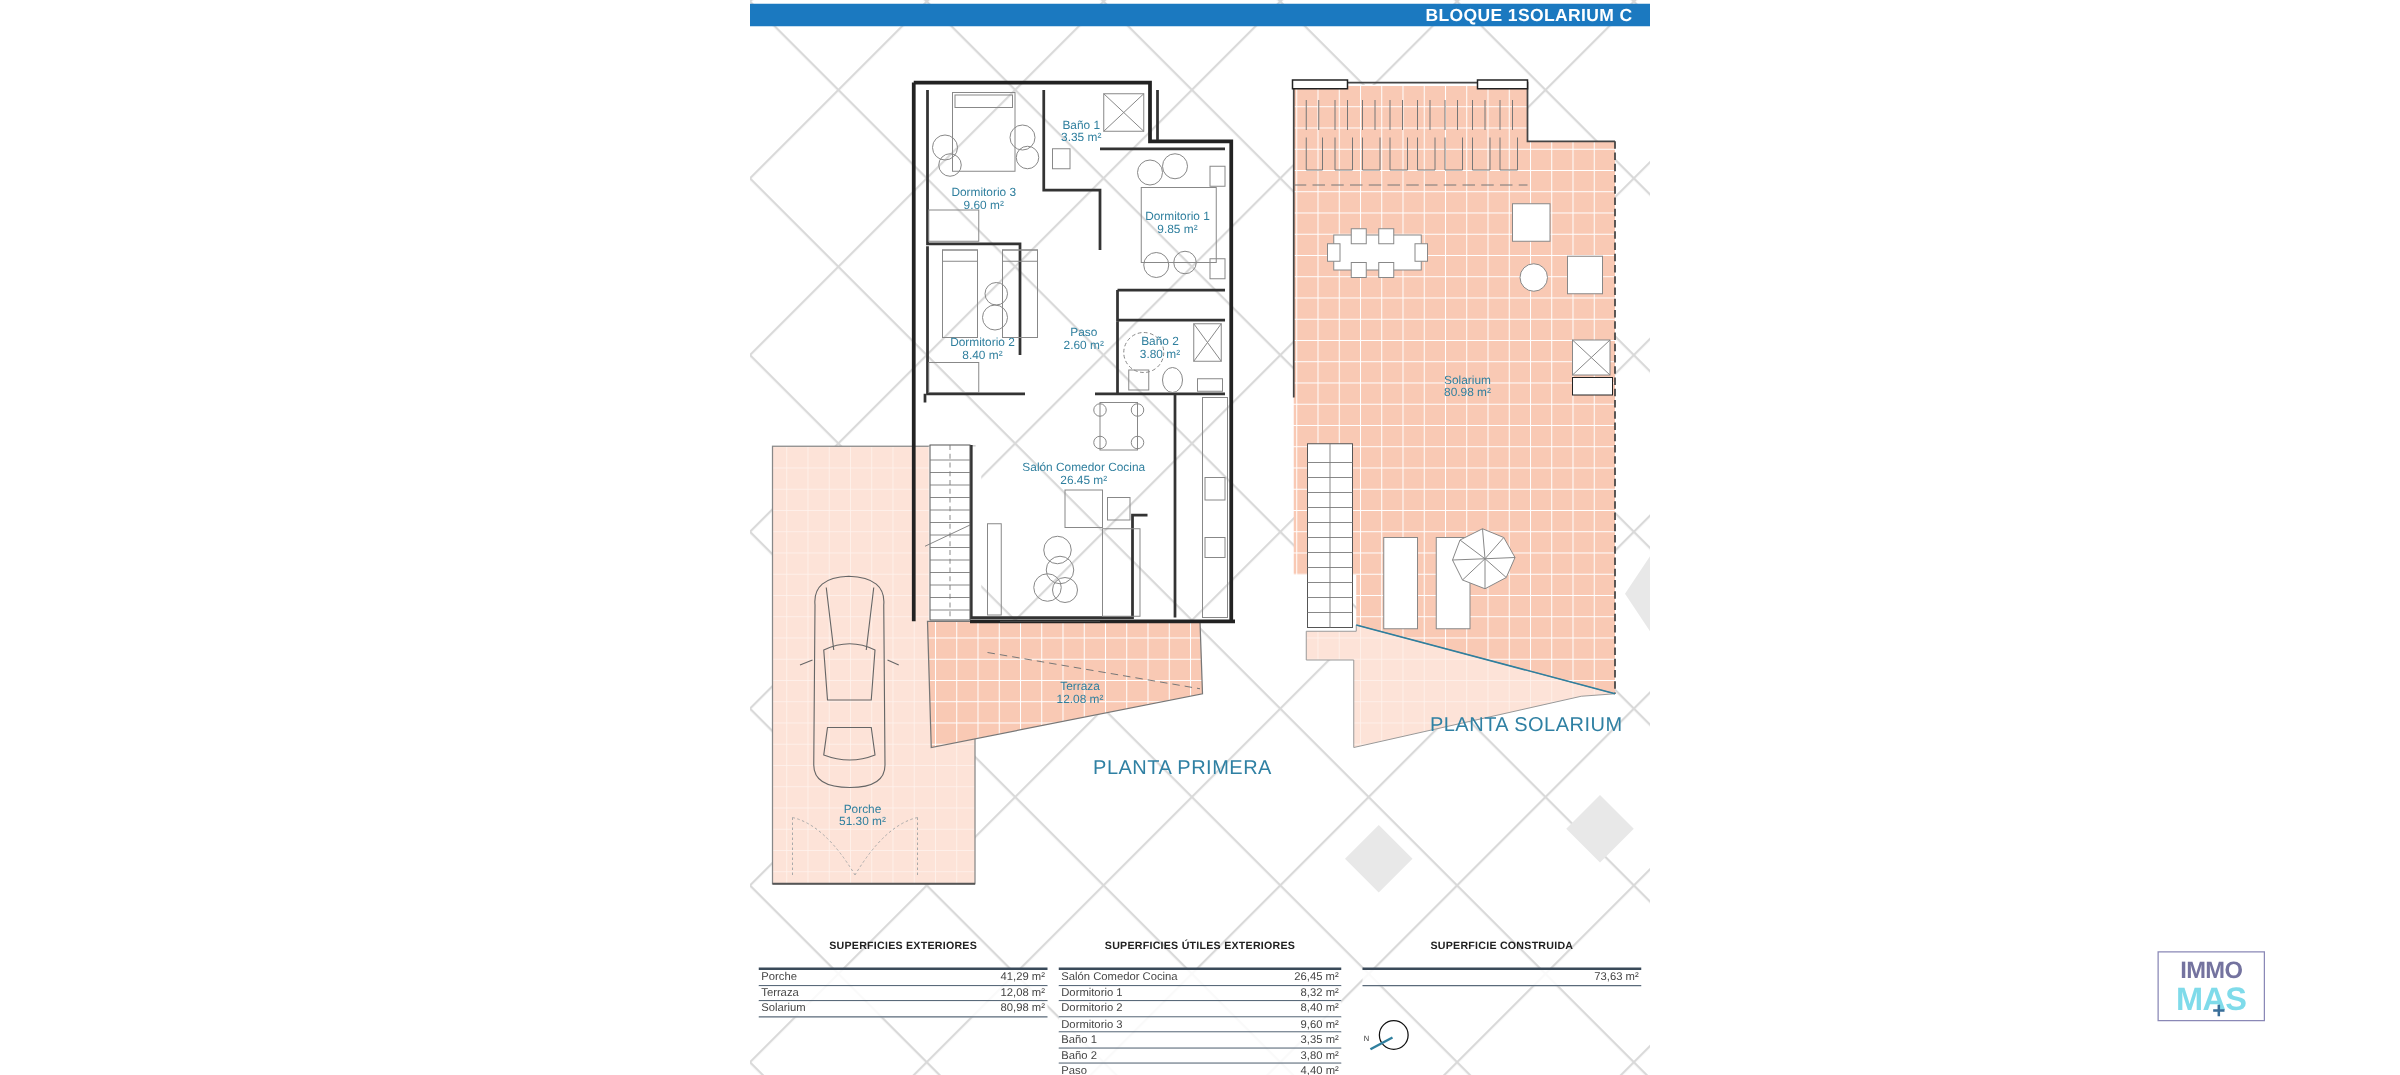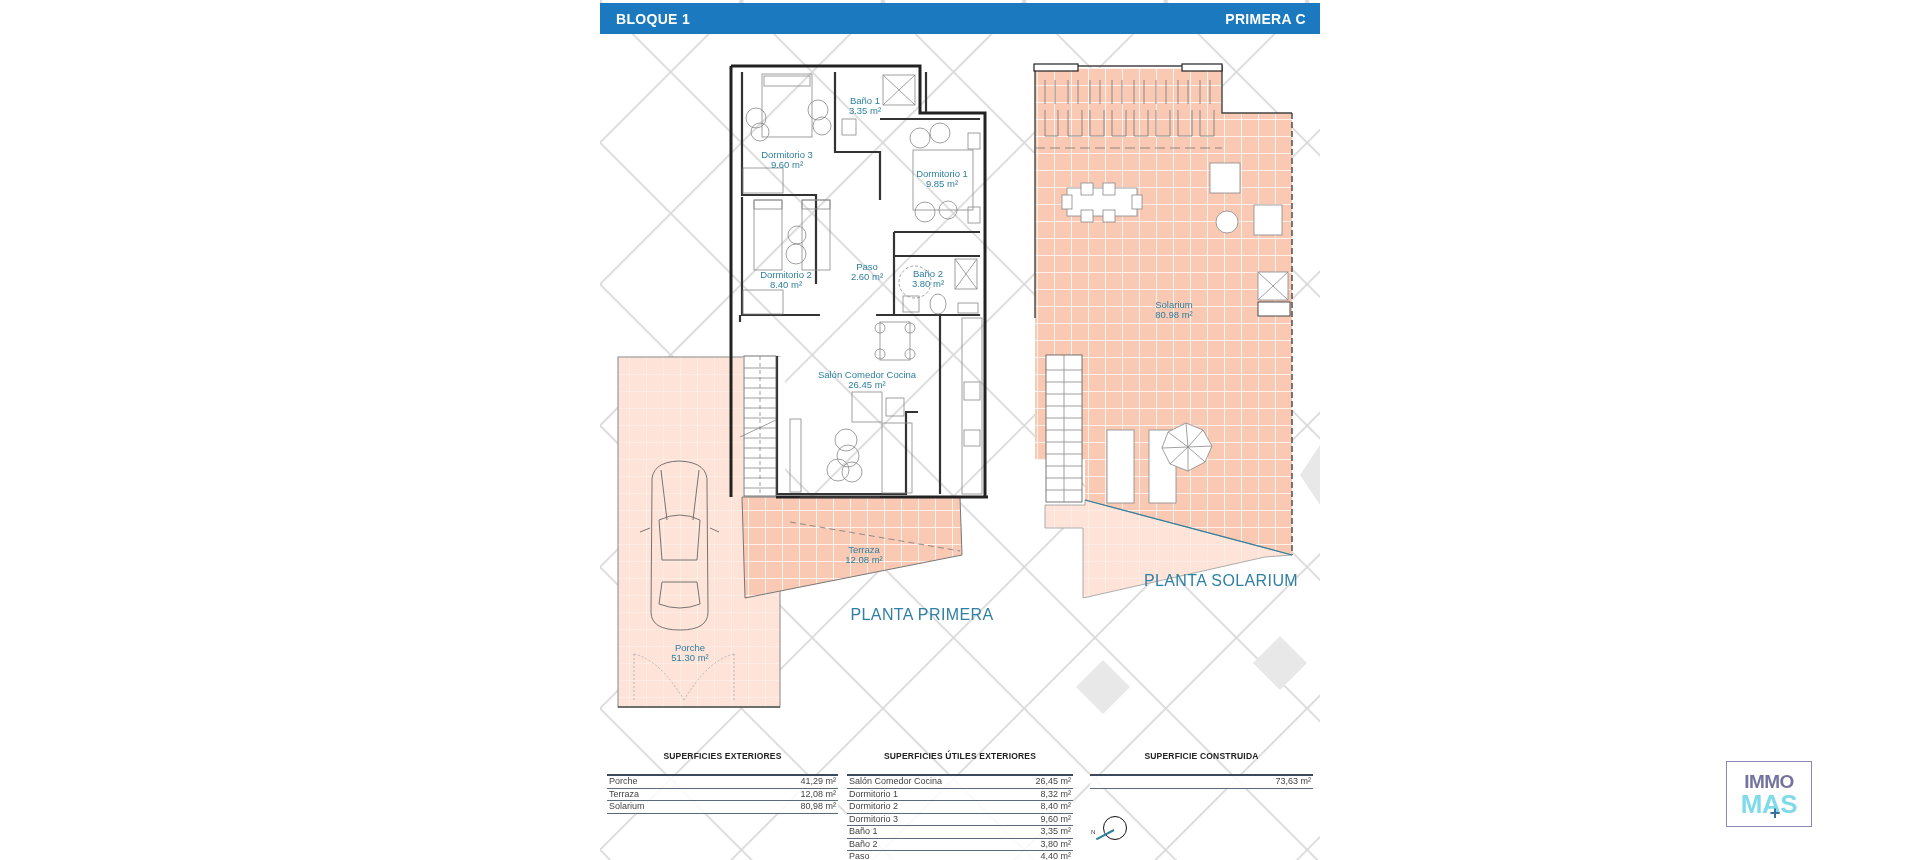--- a/index.html
+++ b/index.html
@@ -7,23 +7,23 @@
     width: 1920px; height: 860px; position: relative; overflow: hidden;
     background: #ffffff;
     font-family: "Liberation Sans", sans-serif;
   }
   .sheet {
     position: absolute; left: 600px; top: 0; width: 720px; height: 860px;
     background: #ffffff; overflow: hidden;
   }
   .bg-grid { position: absolute; left: 0; top: 0; }
   .header {
-    position: absolute; left: 600px; top: 3px; width: 720px; height: 31px;
+    position: absolute; left: 600px; top: 3px; width: 720px; height: 18px;
     background: #1b79c0; color: #ffffff; font-weight: bold; font-size: 14px;
-    display: flex; align-items: center; justify-content: space-between;
+    display: flex; align-items: center; justify-content: flex-end;
     padding: 0 14px 0 16px; box-sizing: border-box; letter-spacing: 0.3px;
     z-index: 3;
   }
   .plan-svg { position: absolute; left: 0; top: 0; z-index: 2; }
   .room-label {
     position: absolute; color: #2f7f9e; font-size: 9.5px; text-align: center;
     line-height: 10px; transform: translateX(-50%); white-space: nowrap; z-index: 4;
   }
   .plan-title {
     position: absolute; color: #2f80a3; font-size: 16px; letter-spacing: 0.4px;
@@ -46,21 +46,21 @@
     border: 1.5px solid #111; border-radius: 50%; z-index: 4;
   }
   .compass-needle {
     position: absolute; left: 1094px; top: 829px; width: 20px; height: 2px;
     background: #2f7f9e; transform: rotate(-28deg); transform-origin: right center; z-index: 5;
   }
   .compass-n {
     position: absolute; left: 1091px; top: 829px; font-size: 6px; color: #333; z-index: 5;
   }
   .logo {
-    position: absolute; left: 1726px; top: 761px; width: 86px; height: 66px;
+    position: absolute; left: 1726px; top: 761px; width: 86px; height: 56px;
     border: 1.5px solid #8a88b6; box-sizing: border-box; background: #fff;
     display: flex; flex-direction: column; align-items: center; justify-content: center;
   }
   .logo .l1 { color: #74739f; font-size: 19px; font-weight: bold; line-height: 19px; letter-spacing: -0.5px; }
   .logo .l2 { color: #7fdbea; font-size: 26px; font-weight: bold; line-height: 26px; letter-spacing: -0.5px; position: relative; }
   .logo .plus {
     position: absolute; color: #3a6f9a; font-size: 18px; left: 29px; top: 9px; font-weight: bold;
   }
 </style>
 </head>
@@ -77,21 +77,21 @@
 
     <polygon points="503,660 530,687 503,714 476,687" fill="#e8e8e8"></polygon>
     <polygon points="456,640 483,667 456,694 429,667" fill="#e8e8e8" opacity="0"></polygon>
     <polygon points="680,636 707,663 680,690 653,663" fill="#e8e8e8"></polygon>
     <polygon points="720,445 735,475 720,505 700,475" fill="#e8e8e8"></polygon>
   </svg>
 </div>
 
 <div class="header">
   <span>BLOQUE 1</span>
-  <span>PRIMERA C</span>
+  <span>SOLARIUM C</span>
 </div>
 
 <svg class="plan-svg" width="1920" height="860">
   <defs>
     <pattern id="tile" width="17" height="17" patternUnits="userSpaceOnUse">
       <rect width="17" height="17" fill="#f9c9b4"></rect>
       <path d="M0 0 H17 M0 0 V17" stroke="#ffffff" stroke-width="1.6"></path>
     </pattern>
     <pattern id="tileLight" width="17" height="17" patternUnits="userSpaceOnUse">
       <rect width="17" height="17" fill="#fde3d8"></rect>
@@ -323,21 +323,21 @@
 <div class="room-label" style="left:690px; top:643px;">
   <div>Porche</div>
   <div>51.30 m²</div>
 </div>
 
 <div class="room-label" style="left:1174px; top:300px;">
   <div>Solarium</div>
   <div>80.98 m²</div>
 </div>
 
-<div class="plan-title" style="left:922px; top:606px;">PLANTA PRIMERA</div>
+<div class="plan-title" style="left:946px; top:606px;">PLANTA PRIMERA</div>
 <div class="plan-title" style="left:1221px; top:572px;">PLANTA SOLARIUM</div>
 
 <div class="tbl" style="left:607px; top:751px; width:231px;">
   <div class="t-head">SUPERFICIES EXTERIORES</div>
   <div class="t-row">
     <span>Porche</span>
     <span class="v">41,29 m²</span>
   </div>
   <div class="t-row">
     <span>Terraza</span>

